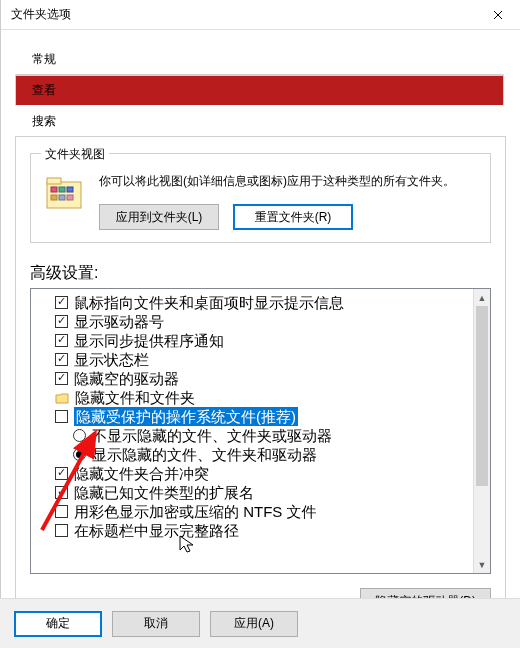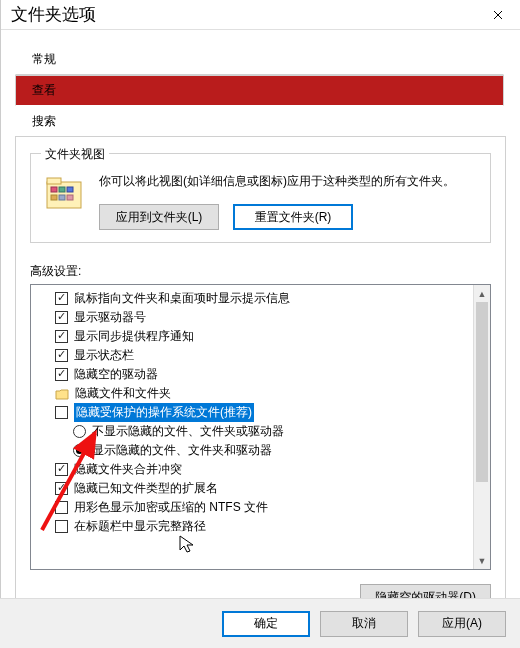--- a/index.html
+++ b/index.html
@@ -1,53 +1,53 @@
 <!DOCTYPE html>
 <html><head>
   <meta charset="utf-8">
   <style>
     * { box-sizing: border-box; margin: 0; padding: 0; }
     body { font-family: "Microsoft YaHei", "Segoe UI", sans-serif; font-size: 12px; background: #fff; color: #000; width: 520px; height: 648px; position: relative; overflow: hidden; }
     .window { width: 520px; height: 648px; border-left: 1px solid #ccc; background:#fff; }
     .titlebar { height: 30px; display:flex; align-items:center; justify-content:space-between; padding: 0 0 0 10px; border-bottom:1px solid #e0e0e0; }
-    .titlebar .title { font-size: 17px; }
+    .titlebar .title { font-size: 12px; }
     .titlebar .close { width: 45px; height:30px; display:flex; align-items:center; justify-content:center; cursor:pointer; }
     .tabs-row { display:flex; padding: 14px 14px 0 14px; flex-direction: column; }
     .tab { padding: 6px 16px; font-size:12px; border:1px solid transparent; cursor:pointer; background:#f0f0f0; margin-right:2px;}
     .tab.active { background:#b91c1c; border:1px solid #d0d0d0; border-bottom:1px solid #fff; position:relative; z-index:2; }
     .tab.inactive { background:transparent; border-bottom:1px solid #d0d0d0; }
     .tab-panel { margin: -1px 14px 0 14px; border:1px solid #d0d0d0; padding: 16px 14px 14px 14px; height: 538px; position:relative;}
     .groupbox { border:1px solid #d0d0d0; position:relative; padding: 18px 12px 12px 12px; }
     .groupbox .legend { position:absolute; top:-8px; left:10px; background:#fff; padding:0 4px; font-size:12px;}
     .viewopts { display:flex; gap:12px; align-items:flex-start;}
     .folder-icon { width:44px; height:44px; flex-shrink:0; }
     .viewopts-right { flex:1; }
     .viewopts-text { font-size:12px; line-height:1.5; margin-bottom:14px; }
     .btnrow { display:flex; gap:14px; }
     .btn { height:26px; min-width:120px; padding:0 14px; font-size:12px; background:#e1e1e1; border:1px solid #adadad; cursor:pointer; display:flex; align-items:center; justify-content:center;}
     .btn.highlight { background:#fff; border:2px solid #0078d7; }
-    .section-label { margin:20px 0 4px 0; font-size:12px; }
+    .section-label { margin:20px 0 4px 0; font-size:16px; }
     .listbox { border:1px solid #828790; height: 286px; position:relative; }
     .list-inner { position:absolute; inset:0 17px 0 0; padding: 4px 0 4px 6px; overflow:hidden; }
-    .list-item { display:flex; align-items:center; height:19px; font-size:12px; line-height:19px; }
+    .list-item { display:flex; align-items:center; height:19px; font-size:15px; line-height:19px; }
     .list-item .chk { width:13px; height:13px; border:1px solid #333; margin-right:6px; display:flex; align-items:center; justify-content:center; font-size:10px; color:#222; flex-shrink:0; background:#fff;}
     .list-item .chk.checked::after { content:"✓"; font-size:11px; line-height:1; position:relative; top:-1px;}
     .list-item .rad { width:13px; height:13px; border:1px solid #333; border-radius:50%; margin-right:6px; flex-shrink:0; background:#fff; display:flex; align-items:center; justify-content:center;}
     .list-item .rad.on::after { content:""; width:7px; height:7px; border-radius:50%; background:#000;}
     .list-item .foldicon { width:14px; height:14px; margin-right:6px; flex-shrink:0; }
     .list-item .lbl.selected { background:#0078d7; color:#fff; padding:0 2px;}
     .indent-1 { margin-left: 18px; }
     .indent-2 { margin-left: 36px; }
     .scrollbar { position:absolute; right:0; top:0; bottom:0; width:17px; background:#f0f0f0; border-left:1px solid #ddd;}
     .sb-btn { height:17px; display:flex; align-items:center; justify-content:center; color:#606060; font-size:9px; cursor:pointer;}
     .sb-track { position:absolute; top:17px; bottom:17px; left:0; right:0; }
     .sb-thumb { position:absolute; left:2px; right:2px; top:0; height: 180px; background:#cdcdcd; }
     .sb-btn.bot { position:absolute; bottom:0; left:0; right:0; }
     .restore-row { display:flex; justify-content:flex-end; margin-top:14px; }
-    .bottom-bar { position:absolute; left:0; right:0; bottom:0; height:50px; background:#f0f0f0; border-top:1px solid #ddd; display:flex; align-items:center; justify-content:flex-end; padding: 0 14px; gap:10px;}
+    .bottom-bar { position:absolute; left:0; right:0; bottom:0; height:50px; background:#f0f0f0; border-top:1px solid #ddd; display:flex; align-items:center; padding: 0 14px; gap:10px;}
     .bottom-bar .btn { min-width:88px; }
     .arrow-annot { position:absolute; pointer-events:none; }
     .cursor-annot { position:absolute; pointer-events:none; }
   </style>
 </head>
 <body>
 
 <div class="window">
   <div class="titlebar">
     <span class="title">文件夹选项</span>

